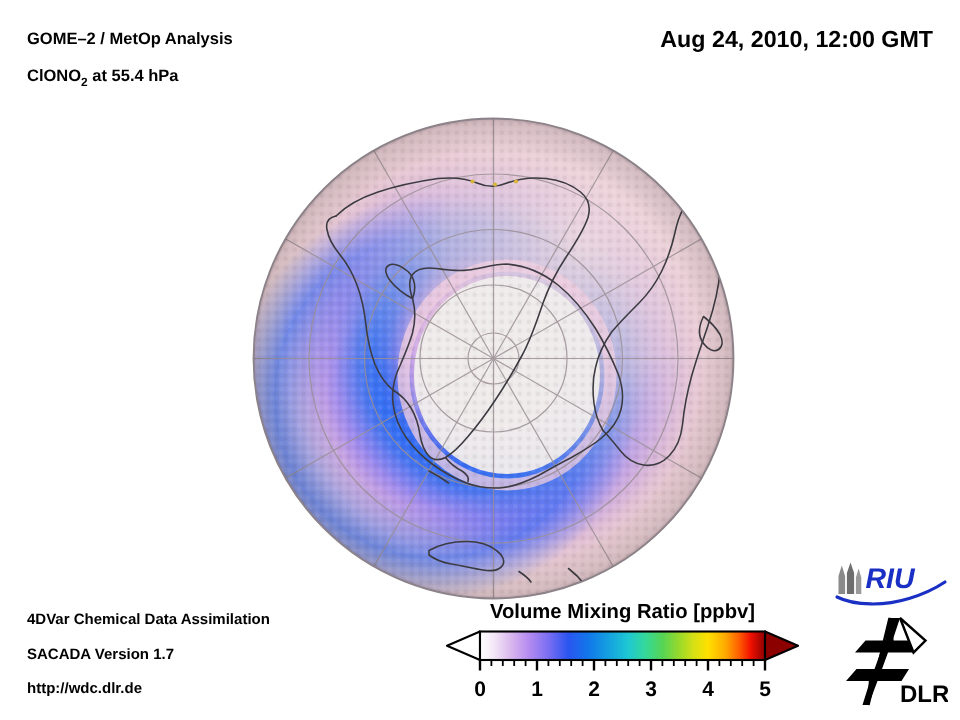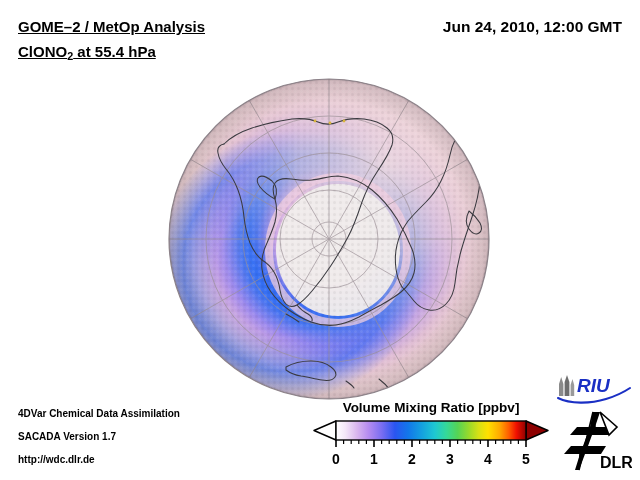--- a/index.html
+++ b/index.html
@@ -14,25 +14,24 @@
     overflow: hidden;
     font-family: "Liberation Sans", sans-serif;
     color: #000000;
   }
 
   
   .hdr-left {
     position: absolute;
     left: 18px;
     top: 14px;
-    font-size: 15px;
+    font-size: 11px;
     font-weight: bold;
     line-height: 25px;
     white-space: nowrap;
-    text-decoration: underline;
   }
   .hdr-right {
     position: absolute;
     right: 18px;
     top: 14px;
     font-size: 15.5px;
     font-weight: bold;
     line-height: 25px;
     text-align: right;
     white-space: nowrap;
@@ -63,21 +62,21 @@
     font-size: 10px;
     font-weight: bold;
     line-height: 23px;
     white-space: nowrap;
   }
   .footer-text span { display: block; }
 
   
   #colorbar-block {
     position: absolute;
-    left: 312px;
+    left: 296px;
     top: 400px;
     width: 238px;
     height: 70px;
   }
   #cb-title {
     position: absolute;
     left: 0;
     top: 0;
     width: 238px;
     text-align: center;
@@ -109,21 +108,21 @@
 </style>
 </head>
 <body>
 
 <div class="hdr-left">
   <span class="hdr-line">GOME–2 / MetOp Analysis</span>
   <span class="hdr-line"><span>ClONO</span><sub>2</sub><span> at 55.4 hPa</span></span>
 </div>
 
 <div class="hdr-right">
-  <span class="hdr-line">Jun 24, 2010, 12:00 GMT</span>
+  <span class="hdr-line">Aug 24, 2010, 12:00 GMT</span>
 </div>
 
 <div id="globe-wrap">
   <svg id="globe-svg" width="322" height="322" viewBox="0 0 322 322">
     <defs>
       <clipPath id="diskClip">
         <circle cx="161" cy="161" r="160"></circle>
       </clipPath>
       <clipPath id="diskClipIn">
         <circle cx="161" cy="161" r="159"></circle>

